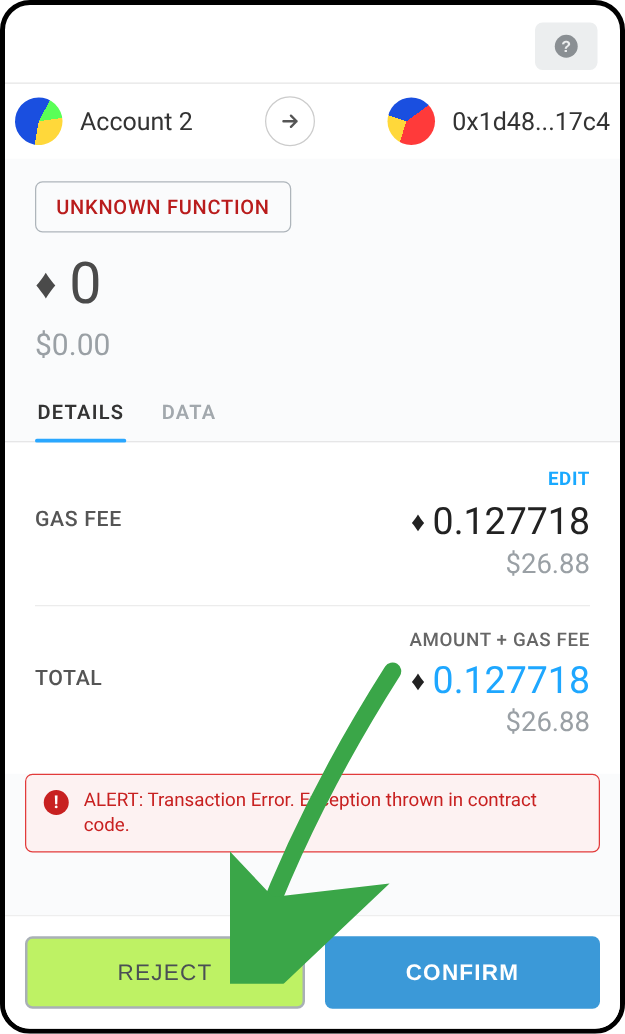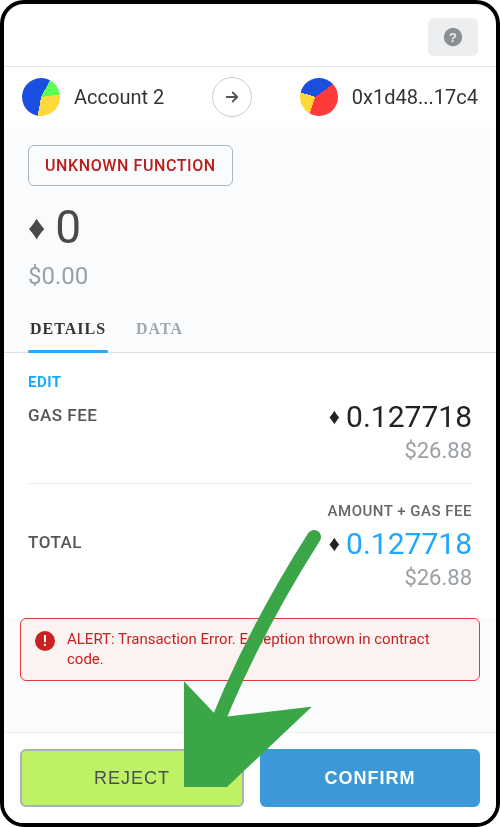--- a/index.html
+++ b/index.html
@@ -11,21 +11,21 @@
   }
   .topbar { display:flex; justify-content:flex-end; padding:14px 18px 10px; }
   .network-chip {
     display:flex; align-items:center; gap:8px;
     background:#eceeef; color:#4a4a4a; border-radius:6px;
     padding:8px 14px; font-size:18px; font-weight:500;
   }
   .help-icon { width:22px; height:22px; }
   .divider { height:1px; background:#e5e5e5; width:100%; }
   .accounts {
-    display:flex; align-items:center; padding:10px 18px;
+    display:flex; align-items:center; padding:10px 8px;
     justify-content:space-between;
   }
   .account-side { display:flex; align-items:center; gap:14px; }
   .avatar { width:38px; height:38px; border-radius:50%; flex-shrink:0; }
   .avatar.a1 { background: conic-gradient(from 180deg, #1a4fe0 0 35%, #1a4fe0 35% 55%, #5aff57 55% 70%, #ffd83a 70% 100%); transform: rotate(10deg);}
   .avatar.a2 { background: conic-gradient(from 90deg at 40% 50%, #ff3a3a 0 30%, #ffd83a 30% 55%, #1a4fe0 55% 90%, #ff3a3a 90% 100%); }
   .acct-text { font-size:20px; color:#333; }
   .arrow-circle {
     width:40px; height:40px; border:1px solid #ccc; border-radius:50%;
     display:flex; align-items:center; justify-content:center; color:#555;
@@ -35,32 +35,32 @@
   .func-chip-wrap { padding:18px 24px 10px; }
   .func-chip {
     display:inline-block; border:1px solid #aeb5bb; color:#b91c1c;
     border-radius:6px; padding:10px 16px; font-size:16px; letter-spacing:0.6px; font-weight:500;
   }
   .amount-block { padding:4px 24px 8px; }
   .eth-row { display:flex; align-items:center; gap:10px; color:#4a4a4a; }
   .eth-row .eth-icon { font-size:34px; line-height:1; }
   .eth-row .eth-val { font-size:46px; font-weight:400; }
   .usd-val { color:#9aa0a5; font-size:24px; margin-top:8px; }
-  .tabs { display:flex; gap:30px; padding:22px 26px 0; border-bottom:1px solid #e0e0e0;font-family:Liberation Serif, serif;}
+  .tabs { display:flex; gap:30px; padding:22px 26px 0; border-bottom:1px solid #e0e0e0;}
   .tab {
     font-size:16px; letter-spacing:1px; font-weight:600; color:#a2a8ad;
     padding-bottom:14px; position:relative; cursor:pointer;
   }
   .tab.active { color:#333; }
   .tab.active::after {
     content:""; position:absolute; left:-2px; right:-2px; bottom:-1px; height:3px;
     background:#2aa7ff; border-radius:2px;
   }
   .fees { background:#fff; padding:20px 24px 10px; display:flex; flex-direction:column; }
-  .edit-link { color:#19a9ff; font-weight:700; font-size:15px; letter-spacing:0.5px; cursor:pointer; }
+  .edit-link { text-align:right; color:#19a9ff; font-weight:700; font-size:15px; letter-spacing:0.5px; cursor:pointer; }
   .fee-row { display:flex; justify-content:space-between; align-items:flex-start; padding:8px 0 18px; }
   .fee-label { color:#555; font-size:17px; letter-spacing:0.5px; font-weight:500; padding-top:6px;}
   .fee-right { text-align:right; }
   .fee-eth { display:flex; align-items:center; justify-content:flex-end; gap:6px; font-size:30px; color:#222; }
   .fee-eth.blue { color:#1ea7ff; }
   .fee-eth .eth-small { font-size:22px; }
   .fee-usd { color:#9aa0a5; font-size:22px; margin-top:4px; }
   .thin-div { height:1px; background:#ececec; margin:2px 0; }
   .subhead { text-align:right; color:#666; font-size:15px; letter-spacing:0.5px; font-weight:500; margin-bottom:4px; }
   .alert {

